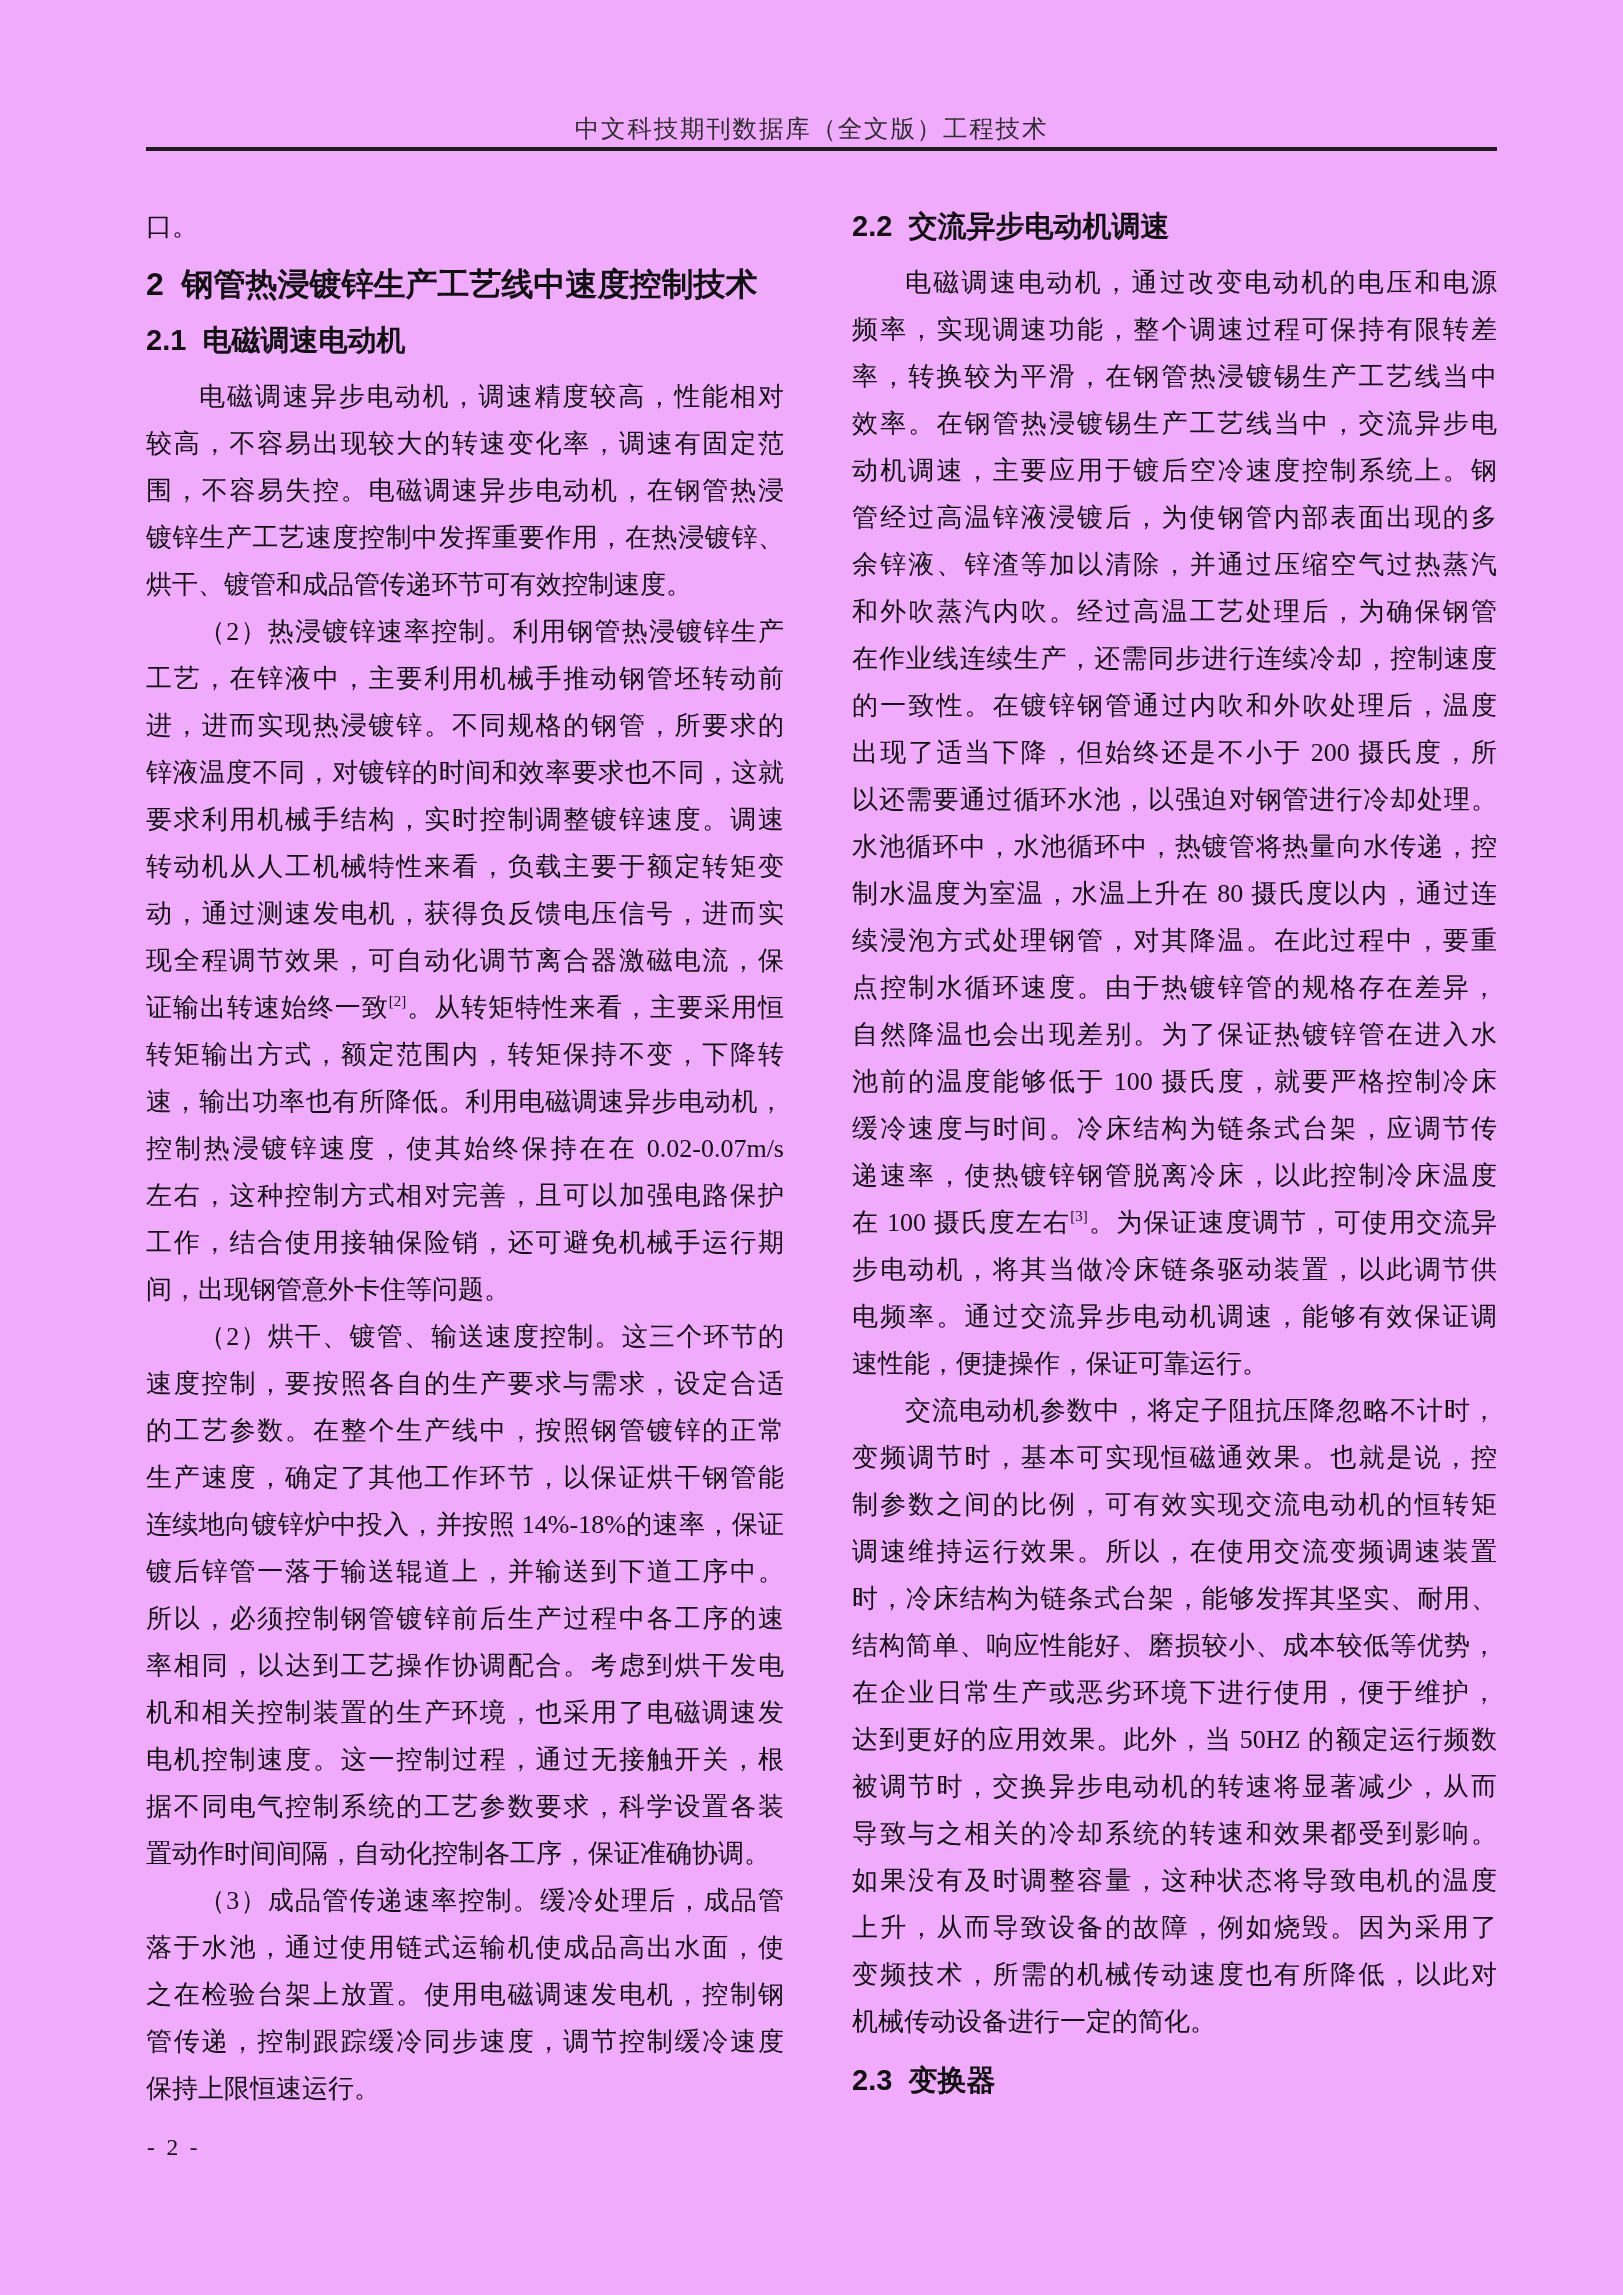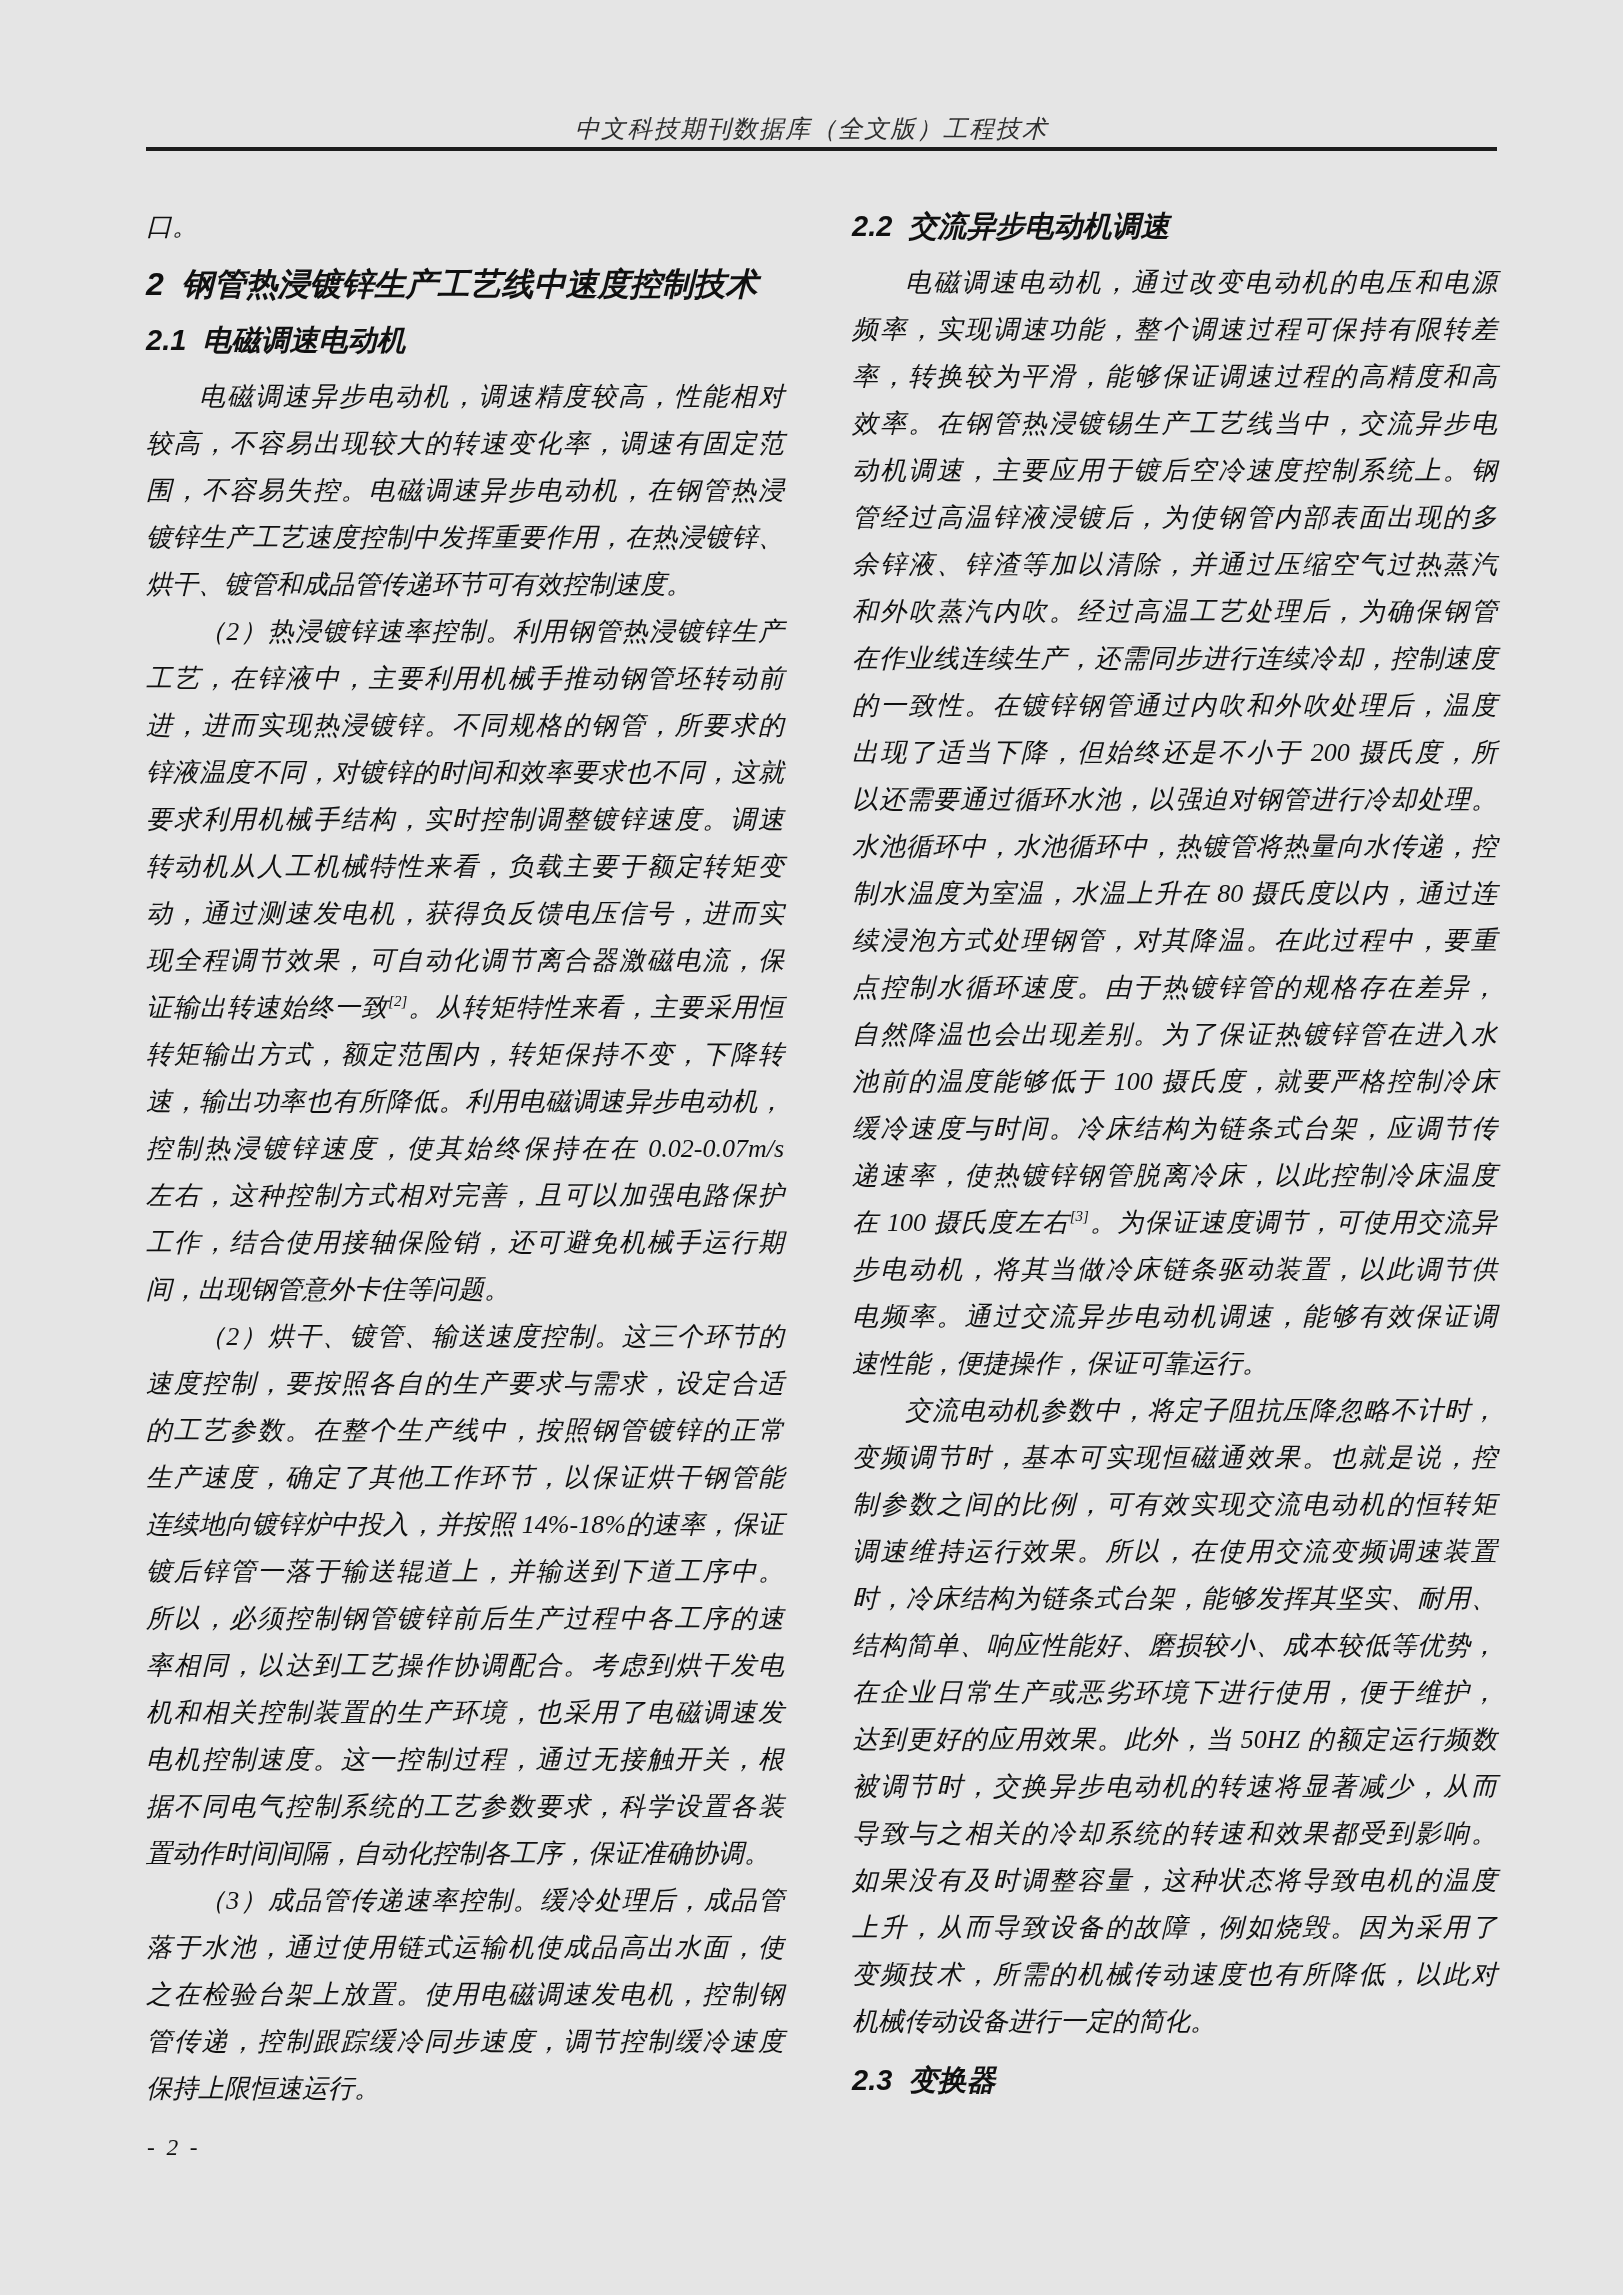--- a/index.html
+++ b/index.html
@@ -4,23 +4,22 @@
 <style>
   html, body {
     margin: 0;
     padding: 0;
     background: #ffffff;
   }
   .page {
     position: relative;
     width: 1623px;
     height: 2295px;
-    background: #e5e5e5;
+    background: #f0abfc;
     overflow: hidden;
-    font-style: italic;
   }
   .header {
     position: absolute;
     top: 112px;
     left: 0;
     width: 100%;
     text-align: center;
     font-family: "Liberation Serif", "DejaVu Serif", serif;
     font-size: 24.5px;
     color: #2e2e2e;
@@ -135,21 +134,21 @@
       <div class="line body indent">（3）成品管传递速率控制。缓冷处理后，成品管</div>
       <div class="line body">落于水池，通过使用链式运输机使成品高出水面，使</div>
       <div class="line body">之在检验台架上放置。使用电磁调速发电机，控制钢</div>
       <div class="line body">管传递，控制跟踪缓冷同步速度，调节控制缓冷速度</div>
       <div class="line body end">保持上限恒速运行。</div>
     </div>
   <div class="col col-right" id="col-right">
       <div class="line h2">2.2  交流异步电动机调速</div>
       <div class="line body indent">电磁调速电动机，通过改变电动机的电压和电源</div>
       <div class="line body">频率，实现调速功能，整个调速过程可保持有限转差</div>
-      <div class="line body">率，转换较为平滑，能够保证调速过程的高精度和高</div>
+      <div class="line body">率，转换较为平滑，在钢管热浸镀锡生产工艺线当中</div>
       <div class="line body">效率。在钢管热浸镀锡生产工艺线当中，交流异步电</div>
       <div class="line body">动机调速，主要应用于镀后空冷速度控制系统上。钢</div>
       <div class="line body">管经过高温锌液浸镀后，为使钢管内部表面出现的多</div>
       <div class="line body">余锌液、锌渣等加以清除，并通过压缩空气过热蒸汽</div>
       <div class="line body">和外吹蒸汽内吹。经过高温工艺处理后，为确保钢管</div>
       <div class="line body">在作业线连续生产，还需同步进行连续冷却，控制速度</div>
       <div class="line body">的一致性。在镀锌钢管通过内吹和外吹处理后，温度</div>
       <div class="line body">出现了适当下降，但始终还是不小于 200 摄氏度，所</div>
       <div class="line body">以还需要通过循环水池，以强迫对钢管进行冷却处理。</div>
       <div class="line body">水池循环中，水池循环中，热镀管将热量向水传递，控</div>

